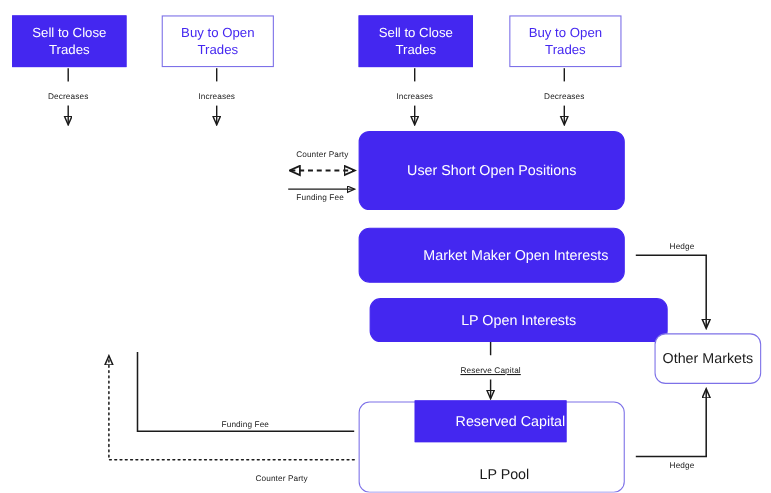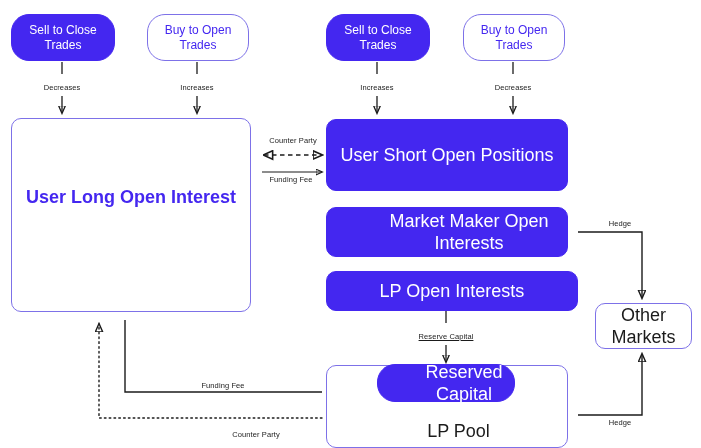--- a/index.html
+++ b/index.html
@@ -8,24 +8,24 @@
 
   .node{position:absolute;box-sizing:border-box;display:flex;align-items:center;justify-content:center;text-align:center;}
   .node .label{display:block;line-height:1.25;}
 
   
   .filled{background:#4427f0;border:1px solid #4427f0;color:#ffffff;}
   
   .outlined{background:#ffffff;border:1.4px solid #7d71e8;color:#4427f0;}
   .outlined.dark-text{color:#1b1b1b;}
 
-  .r8{border-radius:18px;}
+  .r8{border-radius:0;}
   .r10{border-radius:10px;}
   .t12{font-size:12px;}
-  .t13{font-size:18px;}
+  .t13{font-size:13px;}
 
   
   .edge-label{position:absolute;font-size:7.5px;color:#1b1b1b;white-space:nowrap;letter-spacing:.1px;}
   .edge-label.c{transform:translateX(-50%);}
 
   svg.edges{position:absolute;left:0;top:0;width:701px;height:448px;overflow:visible;pointer-events:none;}
   svg.edges line,svg.edges path,svg.edges polyline{stroke:#1b1b1b;fill:none;}
 </style>
 </head>
 <body>
@@ -107,33 +107,30 @@
     </span>
   </div>
 
   <div class="node outlined r8 t12" style="left:463px;top:14px;width:102px;height:47px;">
     <span class="label">
       <span>Buy to Open</span><br>
       <span>Trades</span>
     </span>
   </div>
 
-  <div class="node outlined r10 t13" style="left:11px;top:118px;width:240px;height:194px;">
-    <span class="label" style="font-weight:bold;position:relative;top:-18px;">User Long Open Interest</span>
-  </div>
 
   <div class="node filled r10 t13" style="left:326px;top:119px;width:242px;height:72px;">
     <span class="label">User Short Open Positions</span>
   </div>
 
   <div class="node filled r10 t13" style="left:326px;top:207px;width:242px;height:50px;padding-left:44px;">
     <span class="label">Market Maker Open Interests</span>
   </div>
 
-  <div class="node filled r10 t13" style="left:326px;top:271px;width:252px;height:40px;">
+  <div class="node filled r10 t13" style="left:336px;top:271px;width:271px;height:40px;">
     <span class="label">LP Open Interests</span>
   </div>
 
   <div class="node outlined dark-text r10 t13" style="left:326px;top:365px;width:242px;height:83px;padding-left:23px;">
     <span class="label" style="position:relative;top:25px;">LP Pool</span>
   </div>
 
   <div class="node filled r8 t13" style="left:377px;top:364px;width:138px;height:38px;padding-left:36px;">
     <span class="label">Reserved Capital</span>
   </div>

